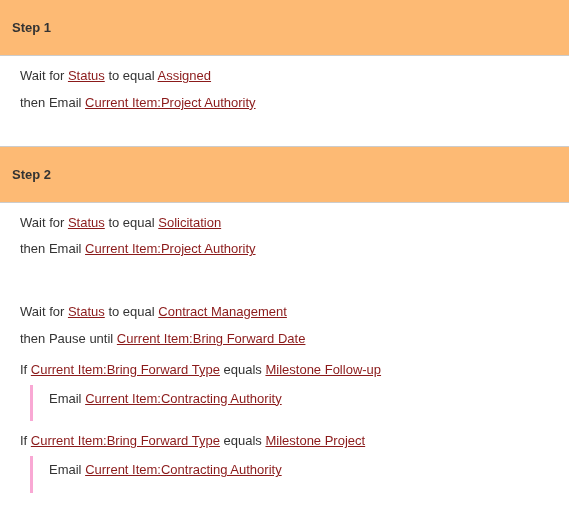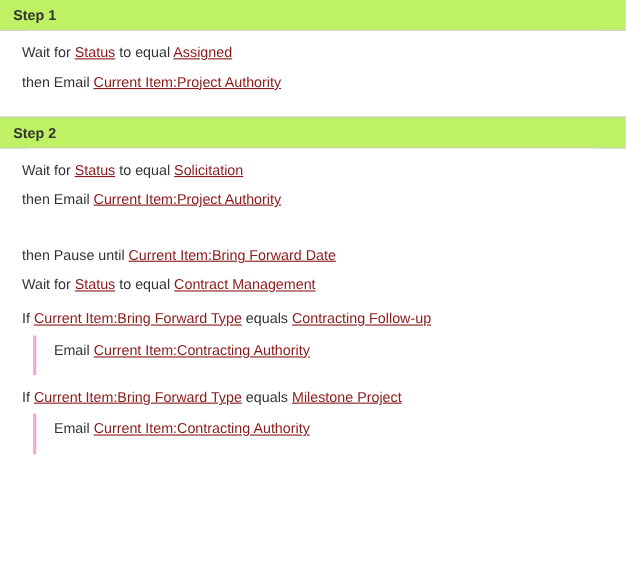--- a/index.html
+++ b/index.html
@@ -12,34 +12,33 @@
       font-size: 13px;
       background: #ffffff;
       color: #333;
       width: 569px;
       min-height: 514px;
     }
     .workflow-container {
       padding: 0;
     }
     .step-header {
-      background: #bef264;
+      background: #fdba74;
       border-top: 1px solid #ccc;
       border-bottom: 1px solid #ccc;
-      padding: 6px 12px;
+      padding: 20px 12px;
       font-weight: bold;
       font-size: 13px;
     }
     .step-header.first {
       border-top: none;
     }
     .step-body {
-      padding: 10px 20px 14px 20px;
+      padding: 10px 20px 26px 20px;
       background: #fff;
-      border-radius: 27px;
     }
     .step-line {
       margin-bottom: 6px;
       line-height: 1.6;
     }
     .link {
       color: #8b1a1a;
       text-decoration: underline;
       cursor: pointer;
     }
@@ -64,23 +63,23 @@
     <div class="step-body">
       <div class="step-line"><span>Wait for <a href="#" class="link">Status</a> to equal <a href="#" class="link">Assigned</a></span></div>
       <div class="step-line"><span>then Email <a href="#" class="link">Current Item:Project Authority</a></span></div>
     </div>
     <div class="step-header">Step 2</div>
     <div class="step-body">
       <div class="step-line"><span>Wait for <a href="#" class="link">Status</a> to equal <a href="#" class="link">Solicitation</a></span></div>
       <div class="step-line"><span>then Email <a href="#" class="link">Current Item:Project Authority</a></span></div>
     </div>
     <div class="step-body">
+      <div class="step-line"><span>Wait for <a href="#" class="link">Status</a> to equal <a href="#" class="link">Contract Management</a></span></div>
       <div class="step-line"><span>then Pause until <a href="#" class="link">Current Item:Bring Forward Date</a></span></div>
-      <div class="step-line"><span>Wait for <a href="#" class="link">Status</a> to equal <a href="#" class="link">Contract Management</a></span></div>
-      <div class="if-block step-line"><span>If <a href="#" class="link">Current Item:Bring Forward Type</a> equals <a href="#" class="link">Contracting Follow-up</a></span></div>
+      <div class="if-block step-line"><span>If <a href="#" class="link">Current Item:Bring Forward Type</a> equals <a href="#" class="link">Milestone Follow-up</a></span></div>
       <div class="if-indent">
         <div class="step-line"><span>Email <a href="#" class="link">Current Item:Contracting Authority</a></span></div>
       </div>
       <div class="if-block step-line"><span>If <a href="#" class="link">Current Item:Bring Forward Type</a> equals <a href="#" class="link">Milestone Project</a></span></div>
       <div class="if-indent">
         <div class="step-line"><span>Email <a href="#" class="link">Current Item:Contracting Authority</a></span></div>
       </div>
     </div>
   </div>
 

